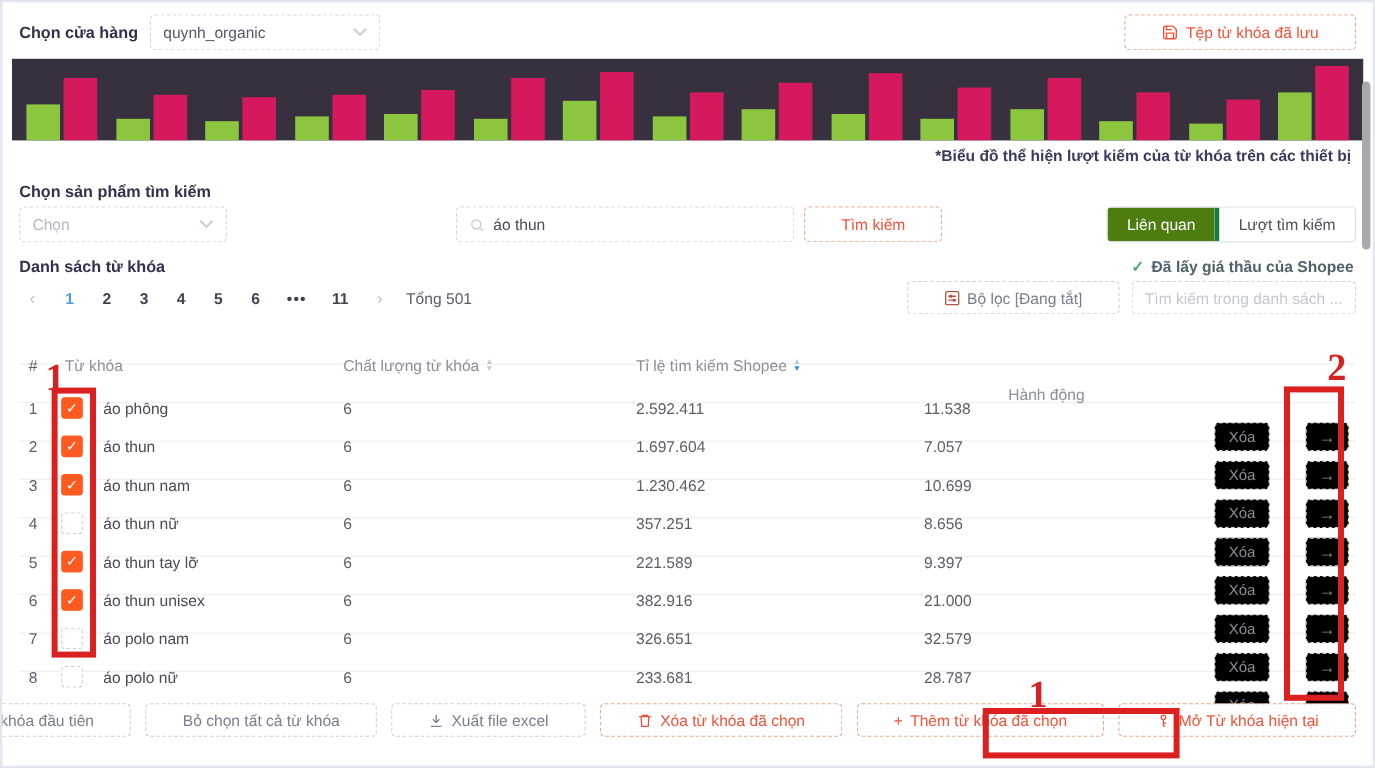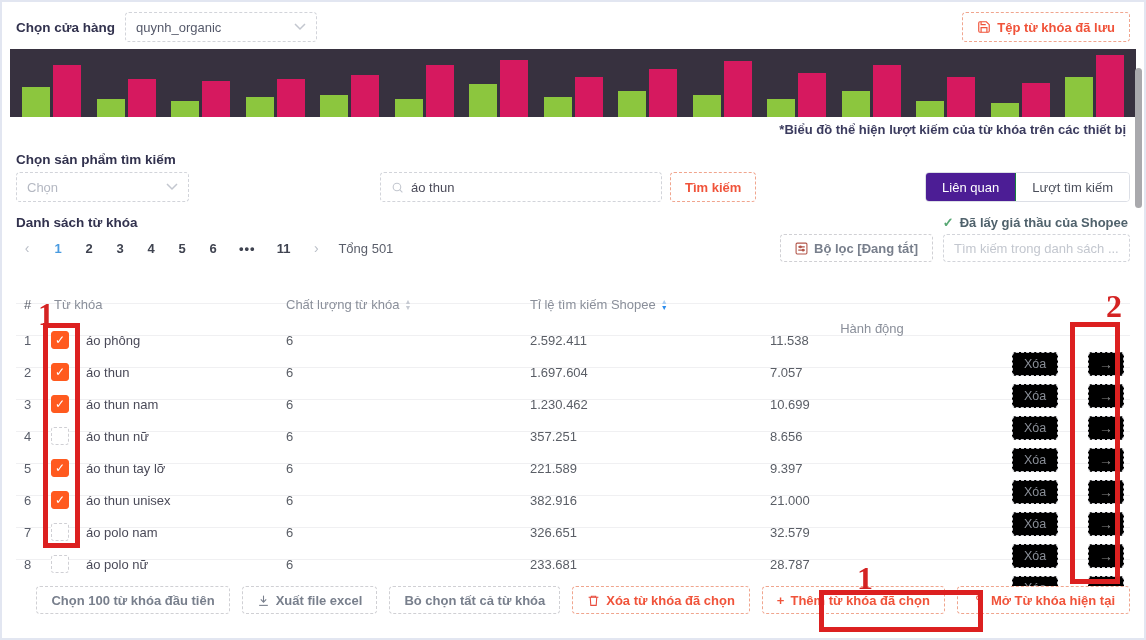--- a/index.html
+++ b/index.html
@@ -9,41 +9,41 @@
 
   .sp { flex:1; }
   .lbl { font-weight:bold; color:#32324e; font-size:13.5px; }
 
   
   .topbar { display:flex; align-items:center; padding:9px 14px 0; height:41px; }
   .select { display:flex; align-items:center; justify-content:space-between; border:1px dashed #d2d4da; border-radius:4px; height:30px; padding:0 10px; color:#55596a; background:#fff; cursor:pointer; }
   .select.store { width:192px; margin-left:10px; }
   .select.product { width:173px; }
   .ph { color:#b4b8c2; }
-  .btn { display:inline-flex; align-items:center; justify-content:center; gap:6px; height:28px; border:1px dashed #d0d0d4; border-radius:4px; background:#fff; color:#787f8c; font-size:13px; padding:0 14px; cursor:pointer; font-family:inherit; white-space:nowrap;font-weight:bold; }
+  .btn { display:inline-flex; align-items:center; justify-content:center; gap:6px; height:28px; border:1px dashed #d0d0d4; border-radius:4px; background:#fff; color:#787f8c; font-size:13px; padding:0 30px; cursor:pointer; font-family:inherit; white-space:nowrap; }
   .btn.orange { border-color:#f0a58e; color:#f0533a; }
   .btn.tall { height:30px; }
 
   
   .chart { margin:6px 8px 0; height:68px; background:#37313f; display:flex; align-items:flex-end; justify-content:space-between; padding:0 12px; overflow:hidden; }
   .pair { display:flex; align-items:flex-end; gap:3px; }
   .bar { width:28px; }
   .chart-note { margin:5px 18px 0 0; text-align:right; color:#3b3b5e; font-weight:bold; font-size:13px; }
 
   
   .sec-label { font-weight:bold; color:#32324e; font-size:13.5px; }
   .product-label { margin:15px 14px 5px; }
   .search-row { display:flex; align-items:center; padding:0 14px; }
   .input { display:flex; align-items:center; gap:7px; border:1px dashed #d2d4da; border-radius:4px; height:30px; padding:0 10px; background:#fff; color:#55596a; }
   .input.kw { width:282px; margin-left:191px; }
   .search-row .btn { margin-left:8px; }
   .toggle { display:flex; height:30px; border-radius:4px; overflow:hidden; border:1px solid #dcdfe6; }
   .seg { display:flex; align-items:center; justify-content:center; padding:0 16px; color:#4a4e5a; cursor:pointer; background:#fff; }
-  .seg.active { background:#4c1d95; color:#fff; }
-  .seg + .seg { border-left:1px solid #15803d; }
+  .seg.active { background:#4d7c0f; color:#fff; }
+  .seg + .seg { border-left:4px solid #15803d; }
 
   
   .title-row { display:flex; justify-content:space-between; align-items:center; padding:0 16px 0 14px; margin-top:13px; }
   .bid-note { display:flex; align-items:center; gap:6px; color:#50626c; font-weight:bold; font-size:13px; }
   .chk { color:#57a773; font-size:13px; }
   .pager-row { display:flex; justify-content:space-between; align-items:center; padding:0 14px; margin-top:3px; height:30px; }
   .pagination { display:flex; align-items:center; gap:21px; padding-left:6px; }
   .pg { color:#3f4350; cursor:pointer; min-width:10px; text-align:center; font-weight:bold; font-size:13px; }
   .pg.nav { color:#b9bec7; font-weight:normal; font-size:14px; }
   .pg.active { color:#4a9be0; }
@@ -383,29 +383,29 @@
           </div>
           <div class="c center">
             <button class="sbtn arrow">→</button>
           </div>
         </div>
       </div>
   </div>
 
   <div class="footer">
     <button class="btn">Chọn 100 từ khóa đầu tiên</button>
+    <button class="btn">Bỏ chọn tất cả từ khóa</button>
     <button class="btn">
       <svg width="13" height="13" viewBox="0 0 24 24" fill="none" stroke="#787f8c" stroke-width="2">
           <path d="M12 3v11"></path>
           <path d="M7 10l5 5 5-5"></path>
           <path d="M4 21h16"></path>
         </svg>
       <span>Xuất file excel</span>
     </button>
-    <button class="btn">Bỏ chọn tất cả từ khóa</button>
     <button class="btn orange">
       <svg width="13" height="13" viewBox="0 0 24 24" fill="none" stroke="#e84c3d" stroke-width="2">
           <path d="M3 6h18"></path>
           <path d="M8 6V4h8v2"></path>
           <path d="M6 6l1 15h10l1-15"></path>
         </svg>
       <span>Xóa từ khóa đã chọn</span>
     </button>
     <button class="btn orange">
       <span>+</span>

